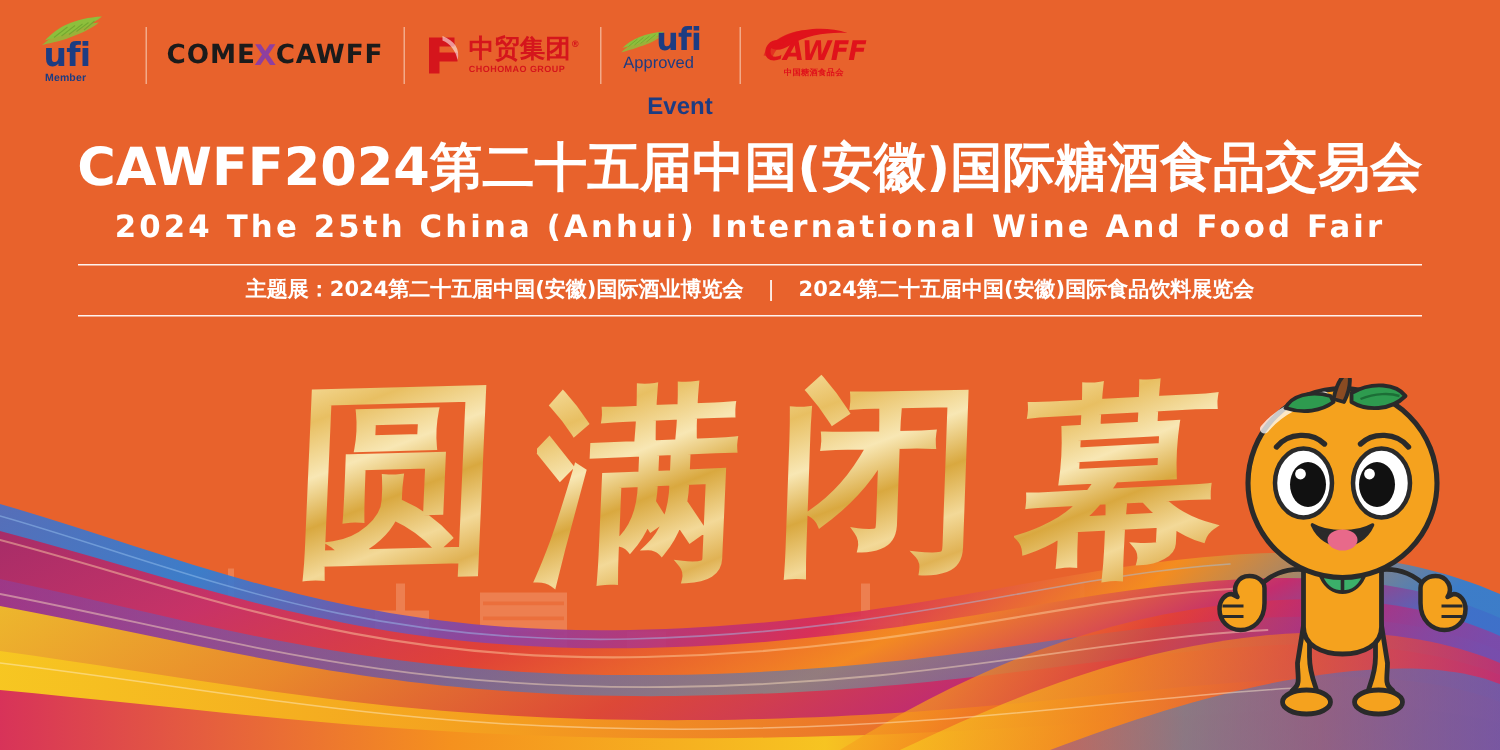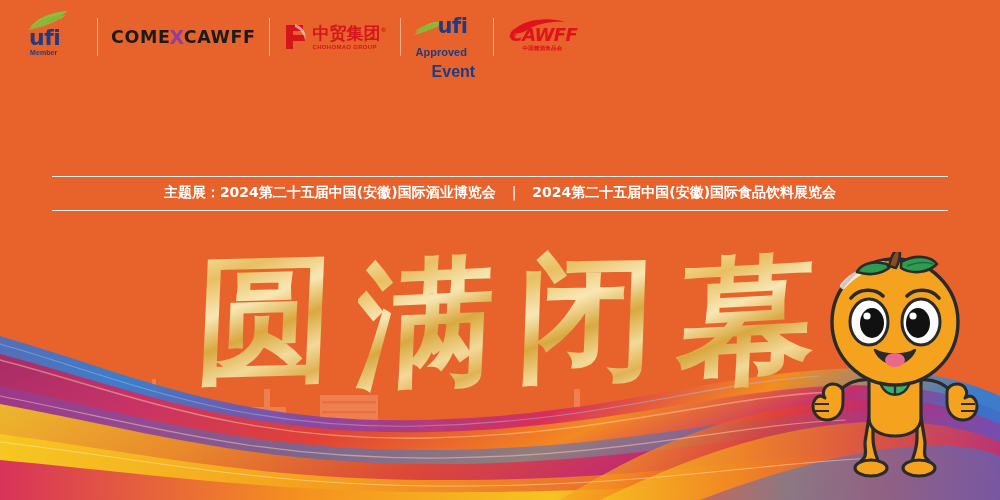--- a/index.html
+++ b/index.html
@@ -73,22 +73,22 @@
   
   .ufa-wrap { position:relative; width:66px; height:50px; }
   .ufa-wing { position:absolute; left:0px; top:8px; }
   .ufa-text {
     position:absolute; left:24px; top:4px;
     font-family:"DejaVu Sans",sans-serif;
     font-weight:bold; font-size:21px; color:#1d3c82; line-height:1;
     letter-spacing:-.5px;
   }
   .ufa-a {
-    position:absolute; left:2px; top:35px;
-    font-size:11px; font-weight:bold; color:#1d3c82; line-height:1.05;
+    position:absolute; left:2px; top:25px;
+    font-size:11px; font-weight:normal; color:#1d3c82; line-height:1.05;
   }
   .ufa-b {
     position:absolute; left:18px; top:52px;
     font-size:16px; font-weight:bold; color:#1d3c82; line-height:1.05;
   }
 
   
   .cawff-wrap { position:relative; width:70px; height:40px; }
   .cawff-text {
     position:absolute; left:3px; top:9px;
@@ -342,20 +342,24 @@
         <rect x="864" y="84" width="32" height="2.5"></rect>
       <rect x="864" y="94" width="32" height="2.5"></rect>
         <rect x="864" y="104" width="32" height="2.5"></rect>
       <rect x="954" y="80" width="36" height="2.5"></rect>
         <rect x="954" y="90" width="36" height="2.5"></rect>
       <rect x="954" y="100" width="36" height="2.5"></rect>
         <rect x="954" y="110" width="36" height="2.5"></rect>
     </g>
   </svg>
 
+  <div id="title-block">
+    <div id="title-cn">CAWFF2024第二十五届中国(安徽)国际糖酒食品交易会</div>
+    <div id="title-en">2024 The 25th China (Anhui) International Wine And Food Fair</div>
+  </div>
 
   <div id="subline-wrap">
     <div id="subline">
       <span>主题展：</span><span>2024第二十五届中国(安徽)国际酒业博览会</span><span class="bar">|</span><span>2024第二十五届中国(安徽)国际食品饮料展览会</span>
     </div>
   </div>
 
   <div id="calli">
     <span class="cglyph g1">圆</span>
     <span class="cglyph g2">满</span>

